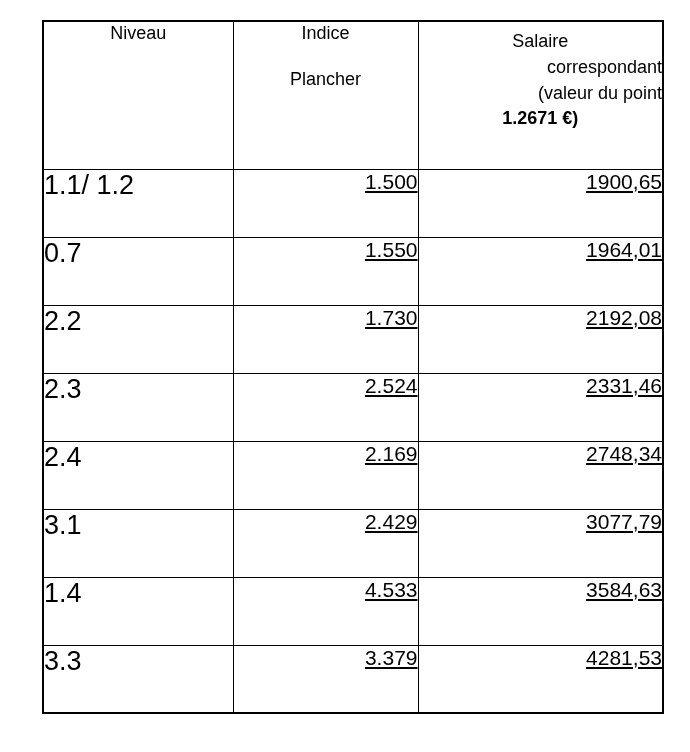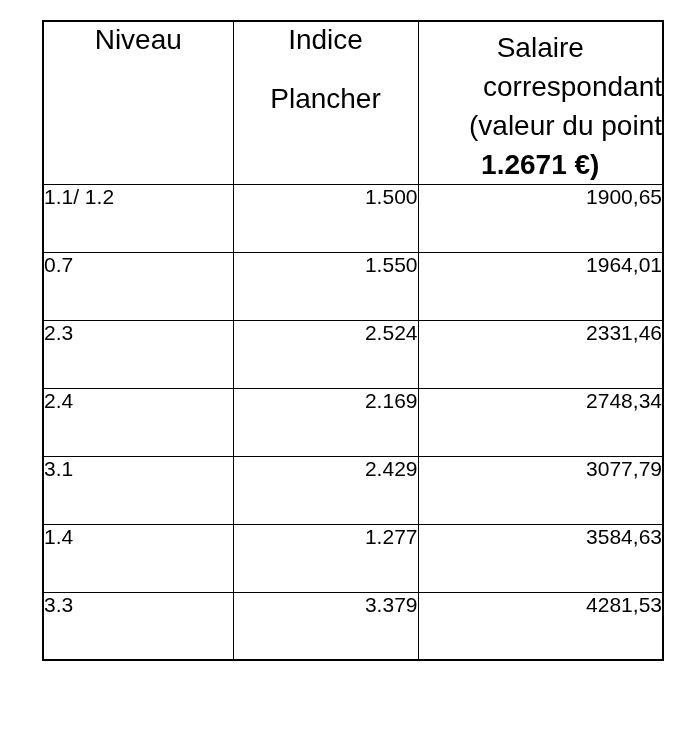--- a/index.html
+++ b/index.html
@@ -39,21 +39,21 @@
     vertical-align: top;
   }
   col.col-niveau { width: 190px; }
   col.col-indice { width: 185px; }
   col.col-salaire { width: 245px; }
 
   
   .hdr {
     text-align: center;
     font-weight: normal;
-    font-size: 28px;
+    font-size: 18px;
     line-height: 1.32;
     padding: 10px 6px 14px 6px;
     height: 148px;
     box-sizing: border-box;
     vertical-align: top;
   }
   .hdr-niveau-inner,
   .hdr-indice-inner {
     display: block;
   }
@@ -65,31 +65,32 @@
     display: block;
   }
   .hdr-salaire-inner .l1 { margin-top: 8px; }
   .hdr-salaire-inner .l2 { margin-top: 2px; text-align: right; }
   .hdr-salaire-inner .l3 { margin-top: 2px; text-align: right; }
   .hdr-salaire-inner .l4 { margin-top: 2px; font-weight: bold; }
 
   
   .cell-niveau {
     text-align: left;
-    font-size: 21px;
+    font-size: 27px;
     padding: 8px 6px 8px 10px;
     height: 68px;
     box-sizing: border-box;
   }
   .cell-num {
     text-align: right;
     font-size: 21px;
     padding: 8px 12px 8px 6px;
     height: 68px;
     box-sizing: border-box;
+    text-decoration: underline;
   }
 </style>
 </head>
 <body>
 
 <div class="page">
   <div class="table-wrap">
     <table class="salary-table">
       <colgroup>
         <col class="col-niveau">
@@ -120,37 +121,42 @@
           <td class="cell-niveau">1.1/ 1.2</td>
           <td class="cell-num">1.500</td>
           <td class="cell-num">1900,65</td>
         </tr>
         <tr>
           <td class="cell-niveau">0.7</td>
           <td class="cell-num">1.550</td>
           <td class="cell-num">1964,01</td>
         </tr>
         <tr>
+          <td class="cell-niveau">2.2</td>
+          <td class="cell-num">1.730</td>
+          <td class="cell-num">2192,08</td>
+        </tr>
+        <tr>
           <td class="cell-niveau">2.3</td>
           <td class="cell-num">2.524</td>
           <td class="cell-num">2331,46</td>
         </tr>
         <tr>
           <td class="cell-niveau">2.4</td>
           <td class="cell-num">2.169</td>
           <td class="cell-num">2748,34</td>
         </tr>
         <tr>
           <td class="cell-niveau">3.1</td>
           <td class="cell-num">2.429</td>
           <td class="cell-num">3077,79</td>
         </tr>
         <tr>
           <td class="cell-niveau">1.4</td>
-          <td class="cell-num">1.277</td>
+          <td class="cell-num">4.533</td>
           <td class="cell-num">3584,63</td>
         </tr>
         <tr>
           <td class="cell-niveau">3.3</td>
           <td class="cell-num">3.379</td>
           <td class="cell-num">4281,53</td>
         </tr>
       </tbody>
     </table>
   </div>

